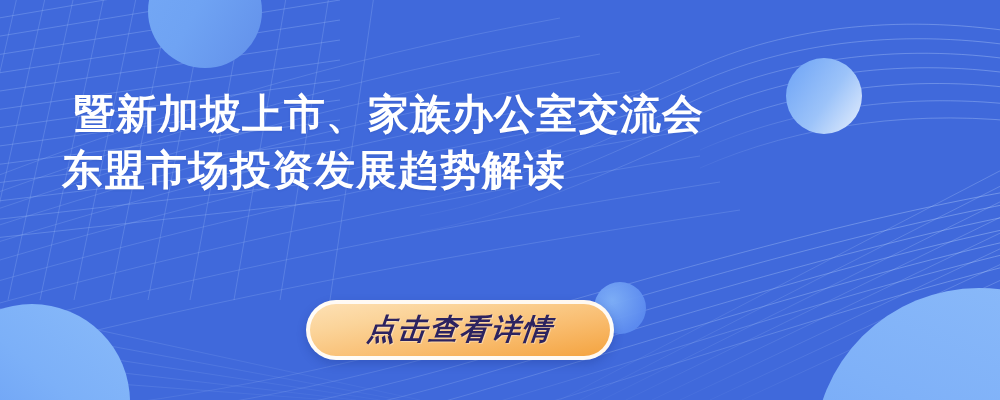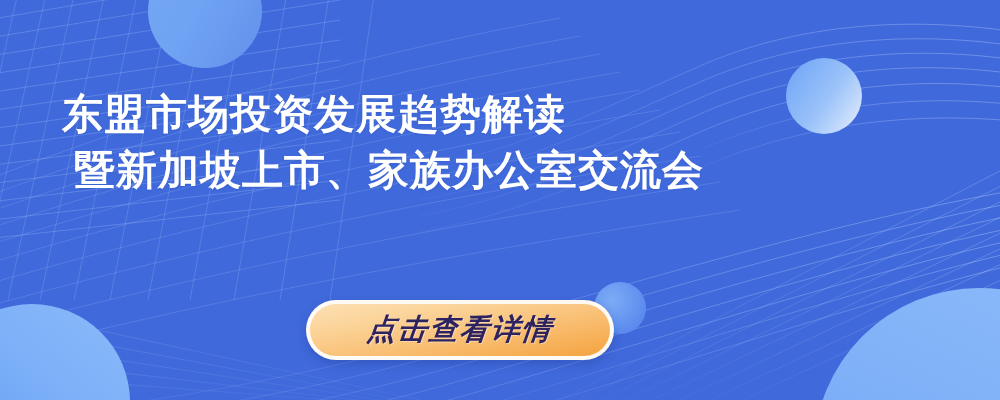--- a/index.html
+++ b/index.html
@@ -222,22 +222,22 @@
     </g>
   </svg>
 
   <div class="circle c-top"></div>
   <div class="circle c-right"></div>
   <div class="circle c-bl"></div>
   <div class="circle c-br"></div>
   <div class="circle c-btn"></div>
 
   <div class="headline">
+    <span class="line line2">暨新加坡上市、家族办公室交流会</span>
     <span class="line line1">东盟市场投资发展趋势解读</span>
-    <span class="line line2">暨新加坡上市、家族办公室交流会</span>
   </div>
 
   <div class="cta-wrap">
     <div class="cta">
       <span class="cta-label">点击查看详情</span>
     </div>
   </div>
 
 </div>
 

